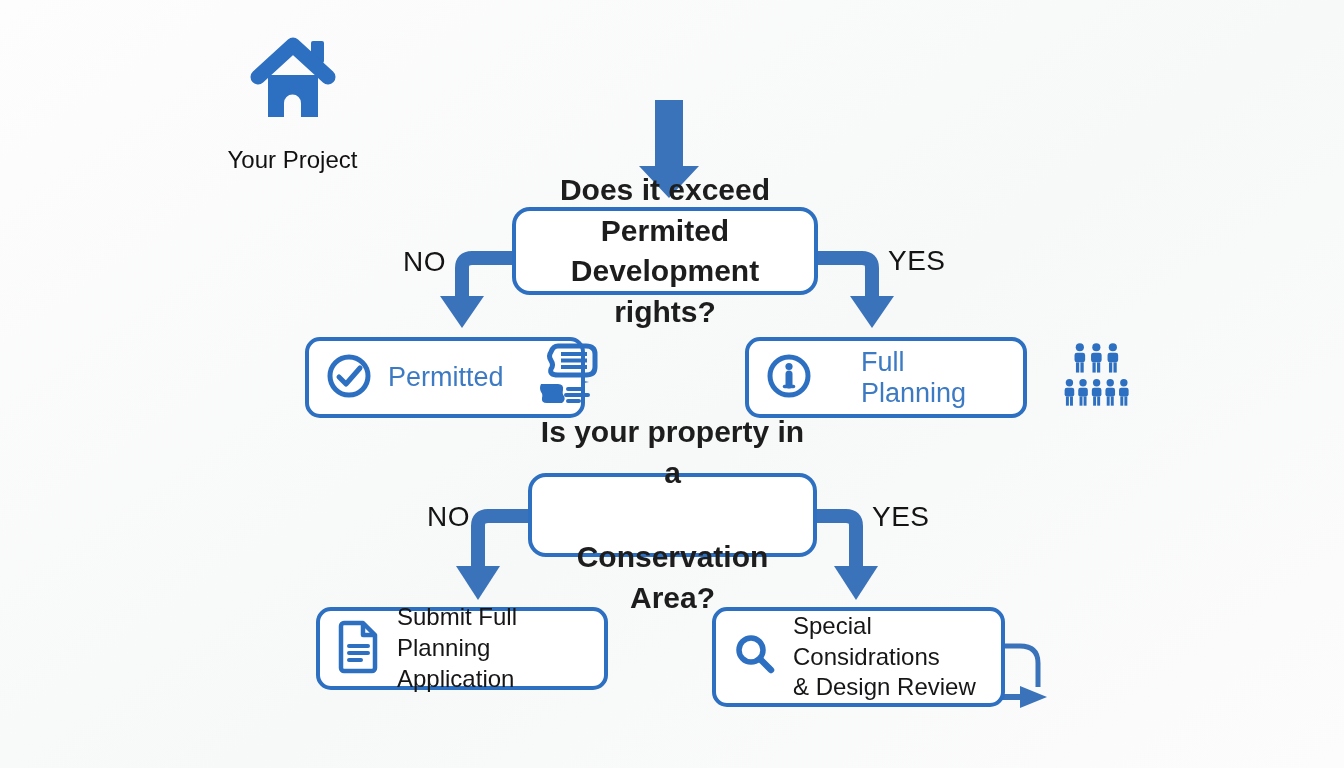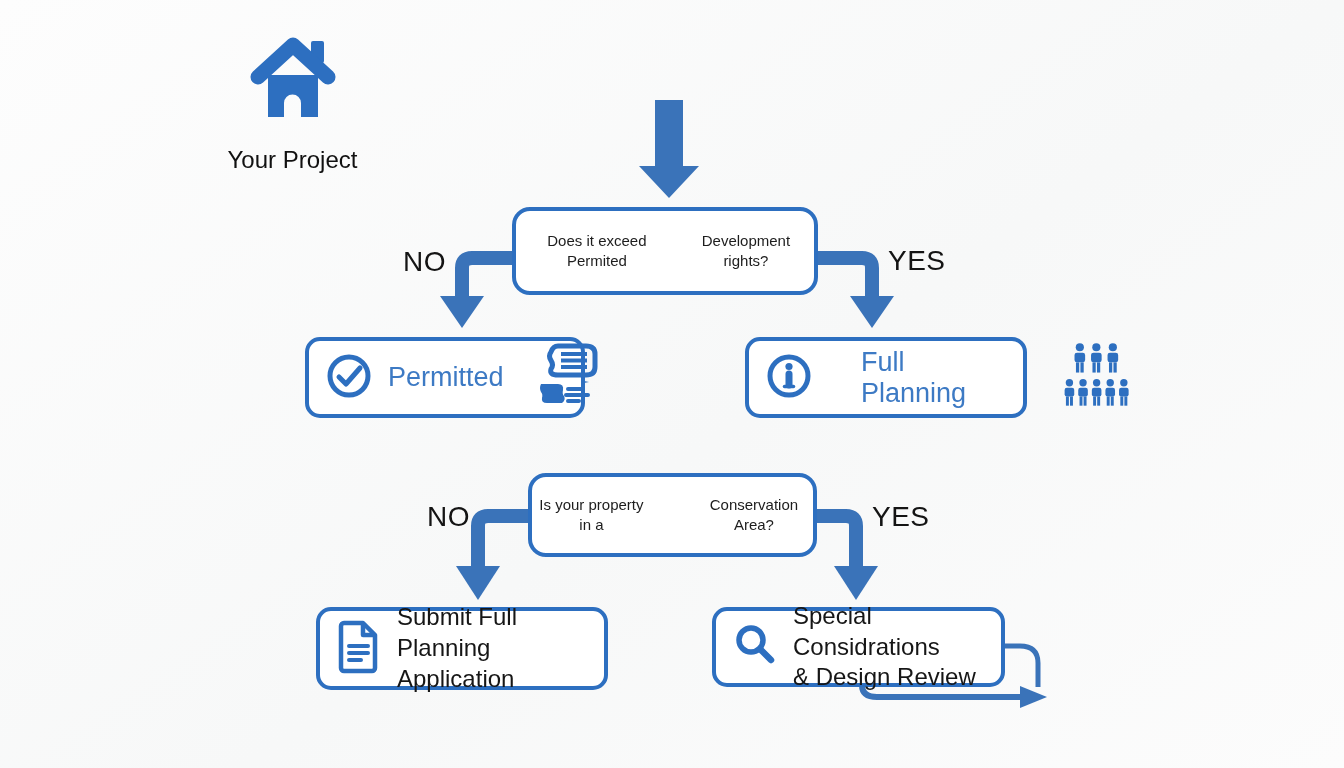--- a/index.html
+++ b/index.html
@@ -31,34 +31,34 @@
   .page-title{position:absolute;left:150px;right:0;top:36px;text-align:center;}
   .page-title span{
     display:inline-block;white-space:nowrap;
     font-weight:700;font-size:52px;line-height:52px;
     letter-spacing:-1px;color:#0e0e0e;
     transform:scaleX(0.60);transform-origin:50% 50%;
   }
 
   
   .node{position:absolute;background:#fff;border:4px solid var(--accent);}
-  .decision{border-radius:18px;display:flex;flex-direction:row;align-items:center;justify-content:center;
-    font-size:15px;line-height:1.35;color:#1d1d1d;text-align:center;}
+  .decision{border-radius:18px;display:flex;flex-direction:column;align-items:center;justify-content:center;
+    font-size:30px;line-height:1.35;color:#1d1d1d;text-align:center;font-weight:bold;}
   .outcome{border-radius:15px;display:flex;align-items:center;padding:0 16px;gap:15px;}
   .outcome .label{font-size:27px;color:var(--blue-text);}
   .outcome .text2{font-size:24px;line-height:1.28;color:#161616;text-align:left;}
   .outcome .spacer{flex:1;}
 
   
   #decision1{left:512px;top:207px;width:306px;height:88px;}
   #decision2{left:528px;top:473px;width:289px;height:84px;gap:44px;}
   #permitted{left:305px;top:337px;width:280px;height:81px;}
   #fullplanning{left:745px;top:337px;width:282px;height:81px;gap:48px;}
   #submit{left:316px;top:607px;width:292px;height:83px;}
-  #special{left:712px;top:607px;width:293px;height:80px;}
+  #special{left:712px;top:607px;width:293px;height:100px;}
 
   .branch-label{position:absolute;font-size:28px;font-weight:500;letter-spacing:.5px;color:#141414;}
   #no1{left:403px;top:246px;}
   #yes1{left:888px;top:245px;}
   #no2{left:427px;top:501px;}
   #yes2{left:872px;top:501px;}
 
   .nodeicon{flex:none;display:block;}
 </style>
 </head>

